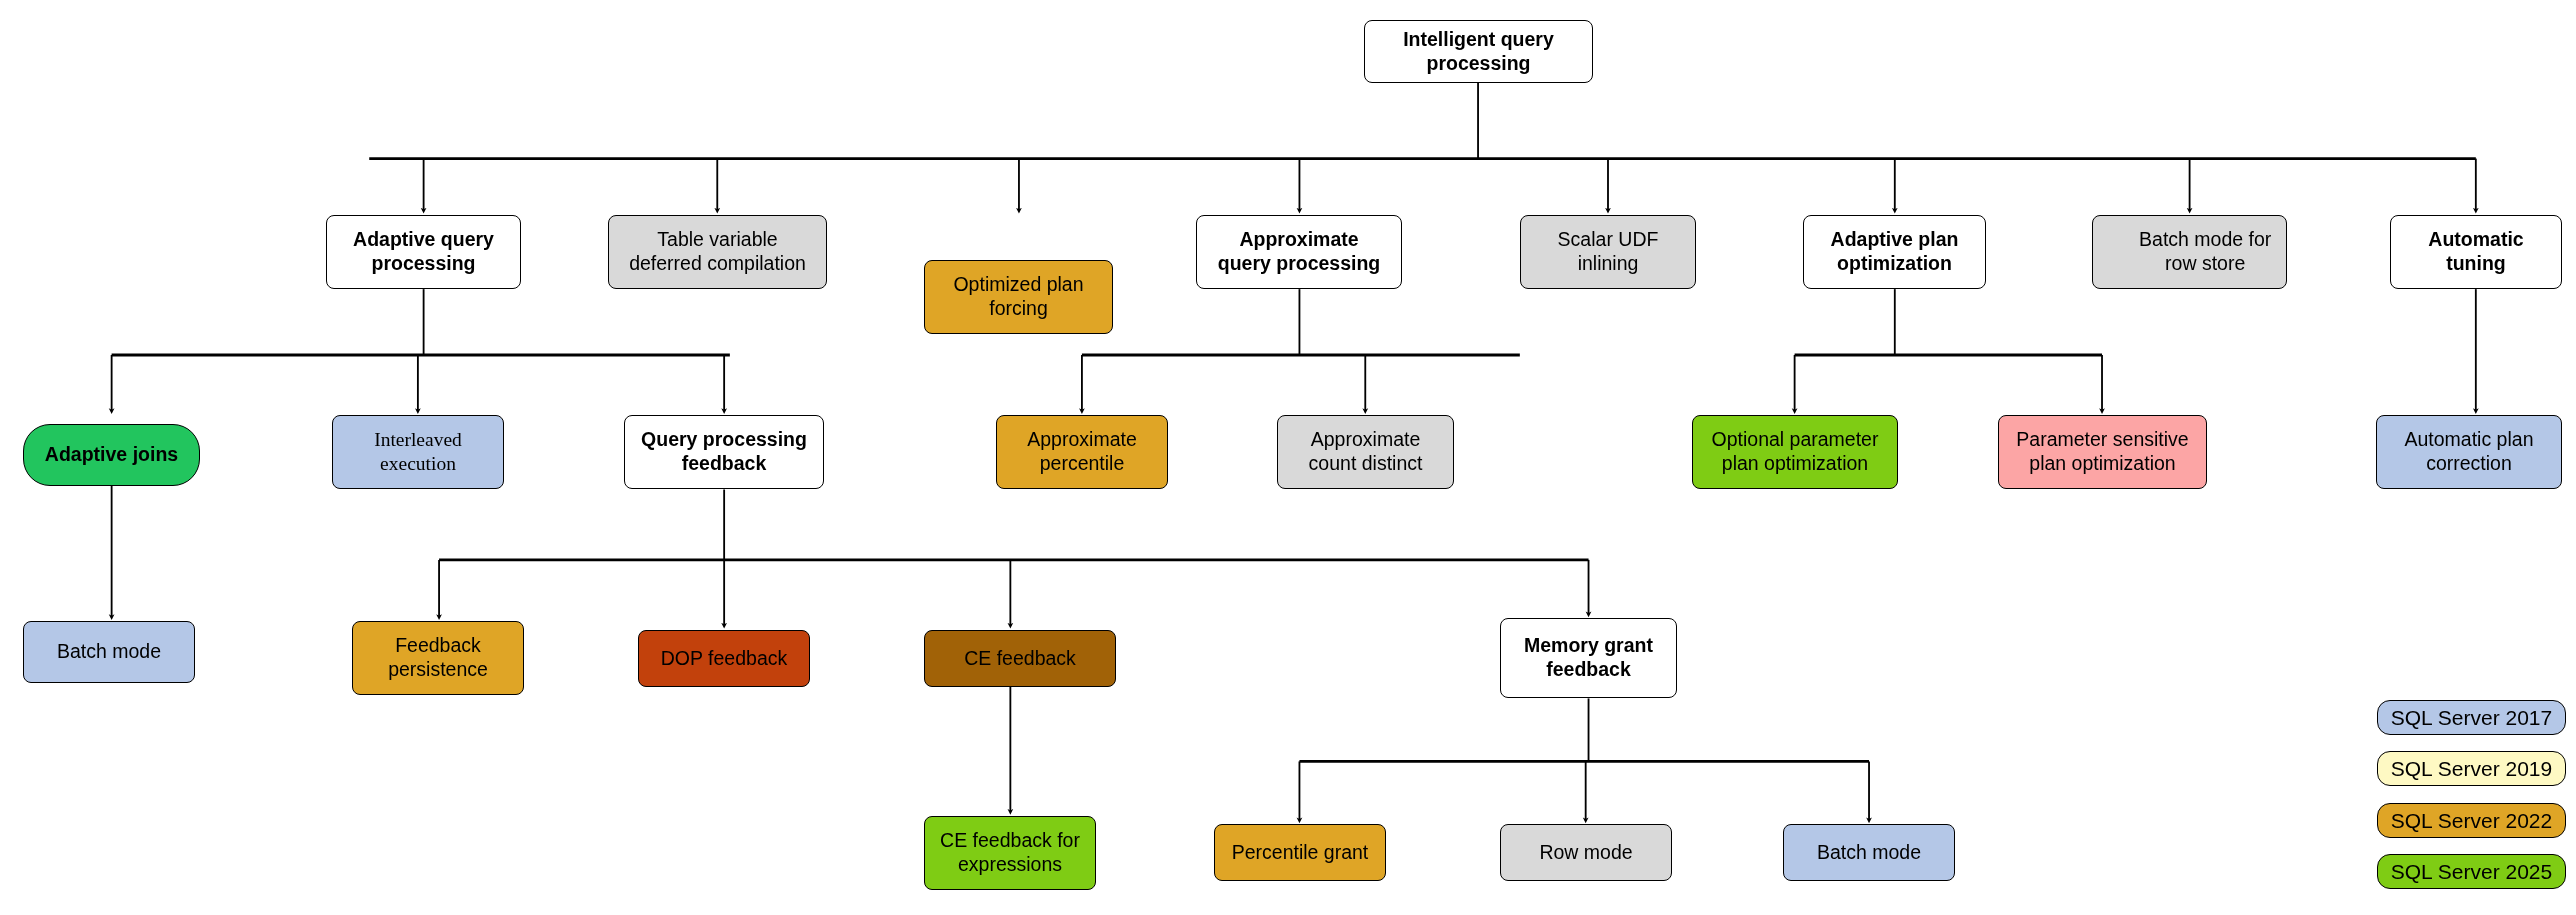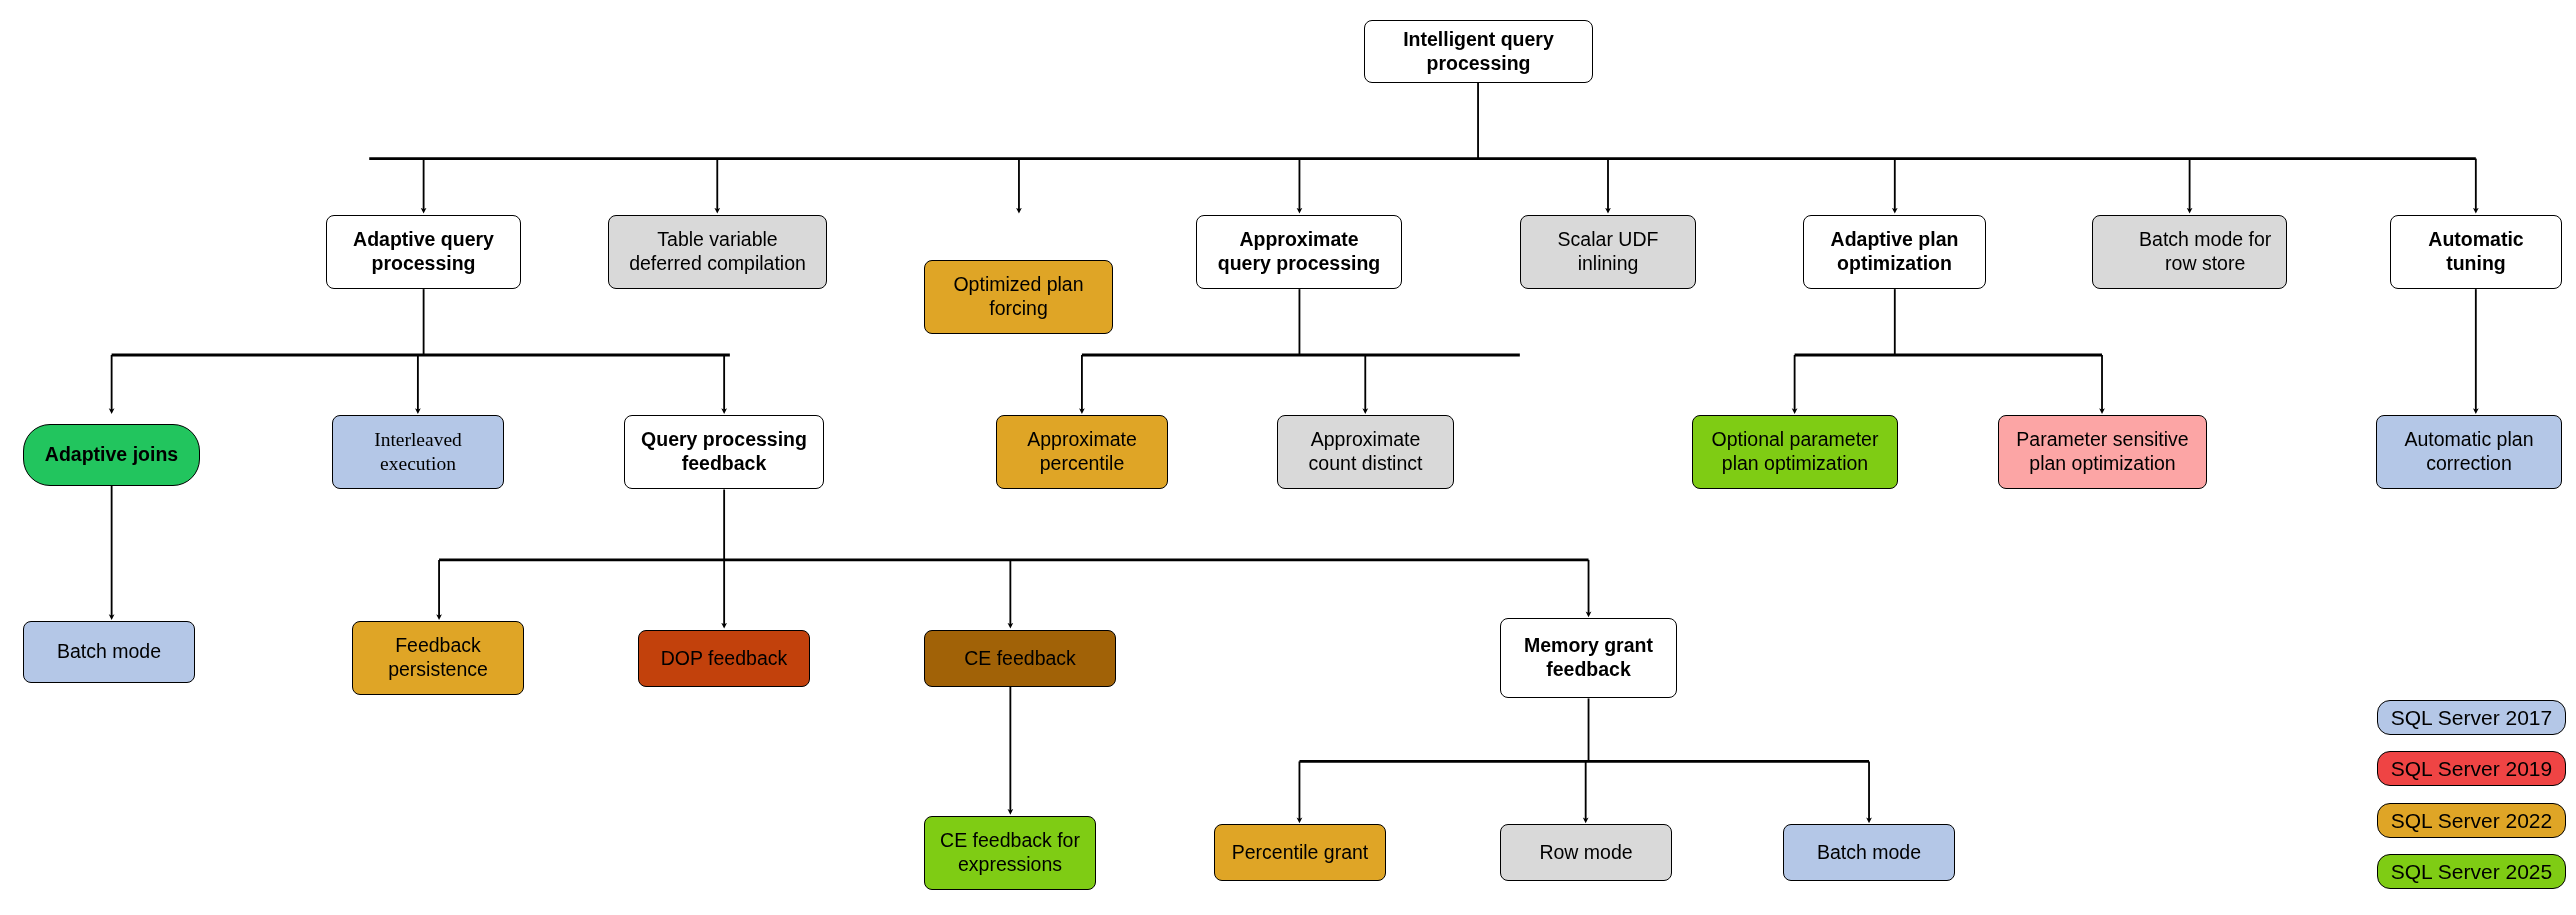--- a/index.html
+++ b/index.html
@@ -141,19 +141,19 @@
 feedback</div>
       <div class="node" style="left: 924px; top: 816px; width: 172px; height: 74px; background: rgb(127, 204, 20);">CE feedback for
 expressions</div>
       <div class="node" style="left: 1214px; top: 824px; width: 172px; height: 57px; background: rgb(223, 165, 38);">Percentile grant</div>
       <div class="node" style="left: 1500px; top: 824px; width: 172px; height: 57px; background: rgb(217, 217, 217);">Row mode</div>
       <div class="node" style="left: 1783px; top: 824px; width: 172px; height: 57px; background: rgb(180, 199, 231);">Batch mode</div>
     </div>
 
   <div id="legend-layer">
       <div class="legend-chip" style="left: 2377px; top: 700px; width: 189px; height: 35px; background: rgb(180, 199, 231);">SQL Server 2017</div>
-      <div class="legend-chip" style="left: 2377px; top: 751px; width: 189px; height: 35px; background: #ef4444;">SQL Server 2019</div>
+      <div class="legend-chip" style="left: 2377px; top: 751px; width: 189px; height: 35px; background: #fef9c3;">SQL Server 2019</div>
       <div class="legend-chip" style="left: 2377px; top: 803px; width: 189px; height: 35px; background: rgb(223, 165, 38);">SQL Server 2022</div>
       <div class="legend-chip" style="left: 2377px; top: 854px; width: 189px; height: 35px; background: rgb(127, 204, 20);">SQL Server 2025</div>
     </div>
 
 </div>
 
 
 </body></html>

